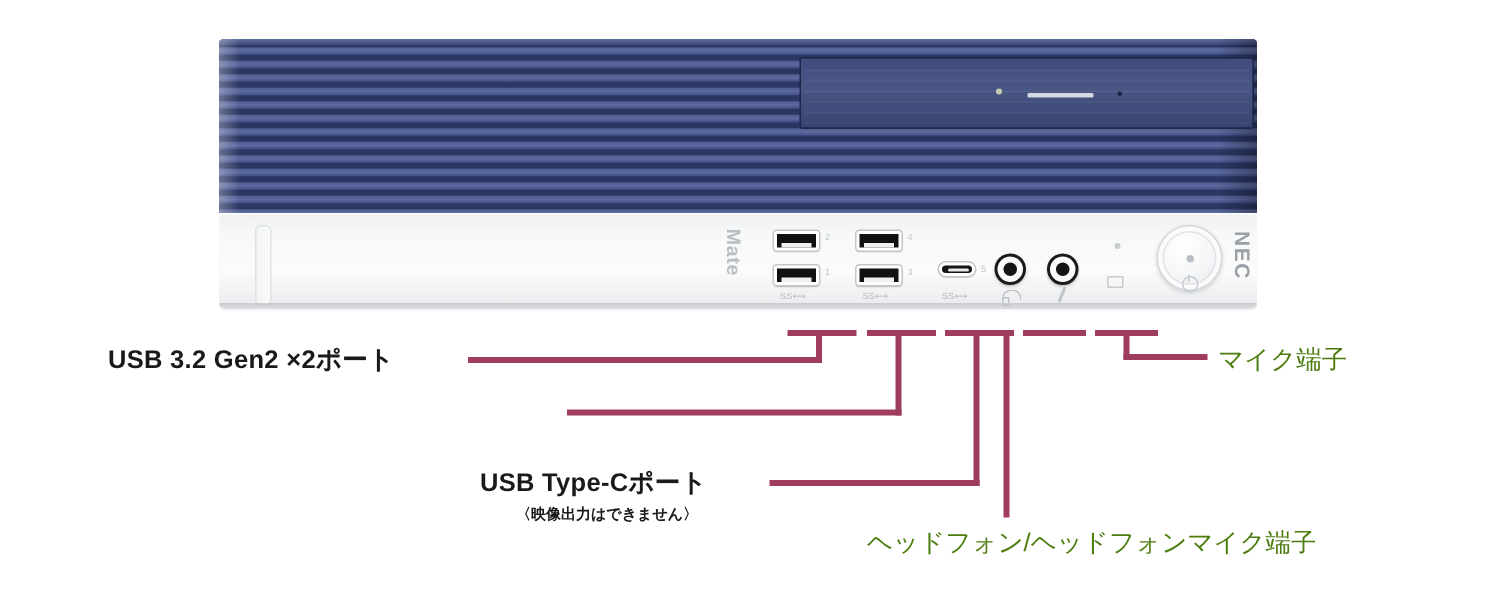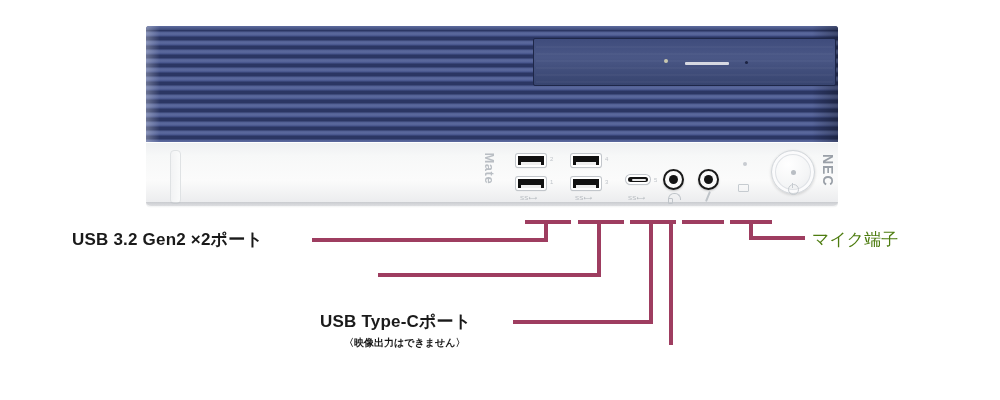--- a/index.html
+++ b/index.html
@@ -256,16 +256,17 @@
 
   <div class="cline" style="left:749px;top:220px;width:4px;height:20px;"></div>
   <div class="cline" style="left:749px;top:236px;width:56px;height:4px;"></div>
 
   <div class="lbl" style="left:56px;top:228px;margin-left:16px;">USB 3.2 Gen2 ×2ポート</div>
 
 
   <div class="lbl" style="left:320px;top:310px;text-align:center;">USB Type-Cポート</div>
   <div class="lbl-sub" style="left:320px;top:336px;margin-left:24px;">〈映像出力はできません〉</div>
 
+  <div class="lbl-r" style="left:578px;top:350px;">ヘッドフォン/ヘッドフォンマイク端子</div>
 
   <div class="lbl-r" style="left:812px;top:228px;">マイク端子</div>
 
 </div>
 
 </body></html>

